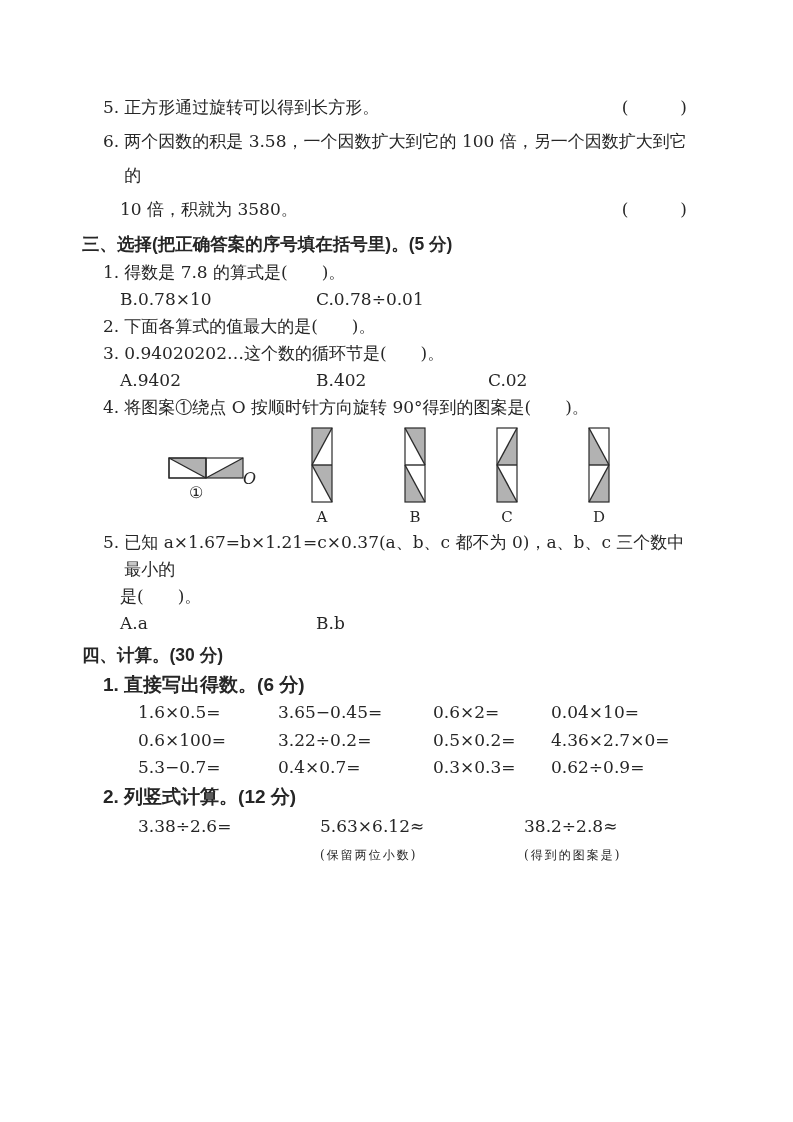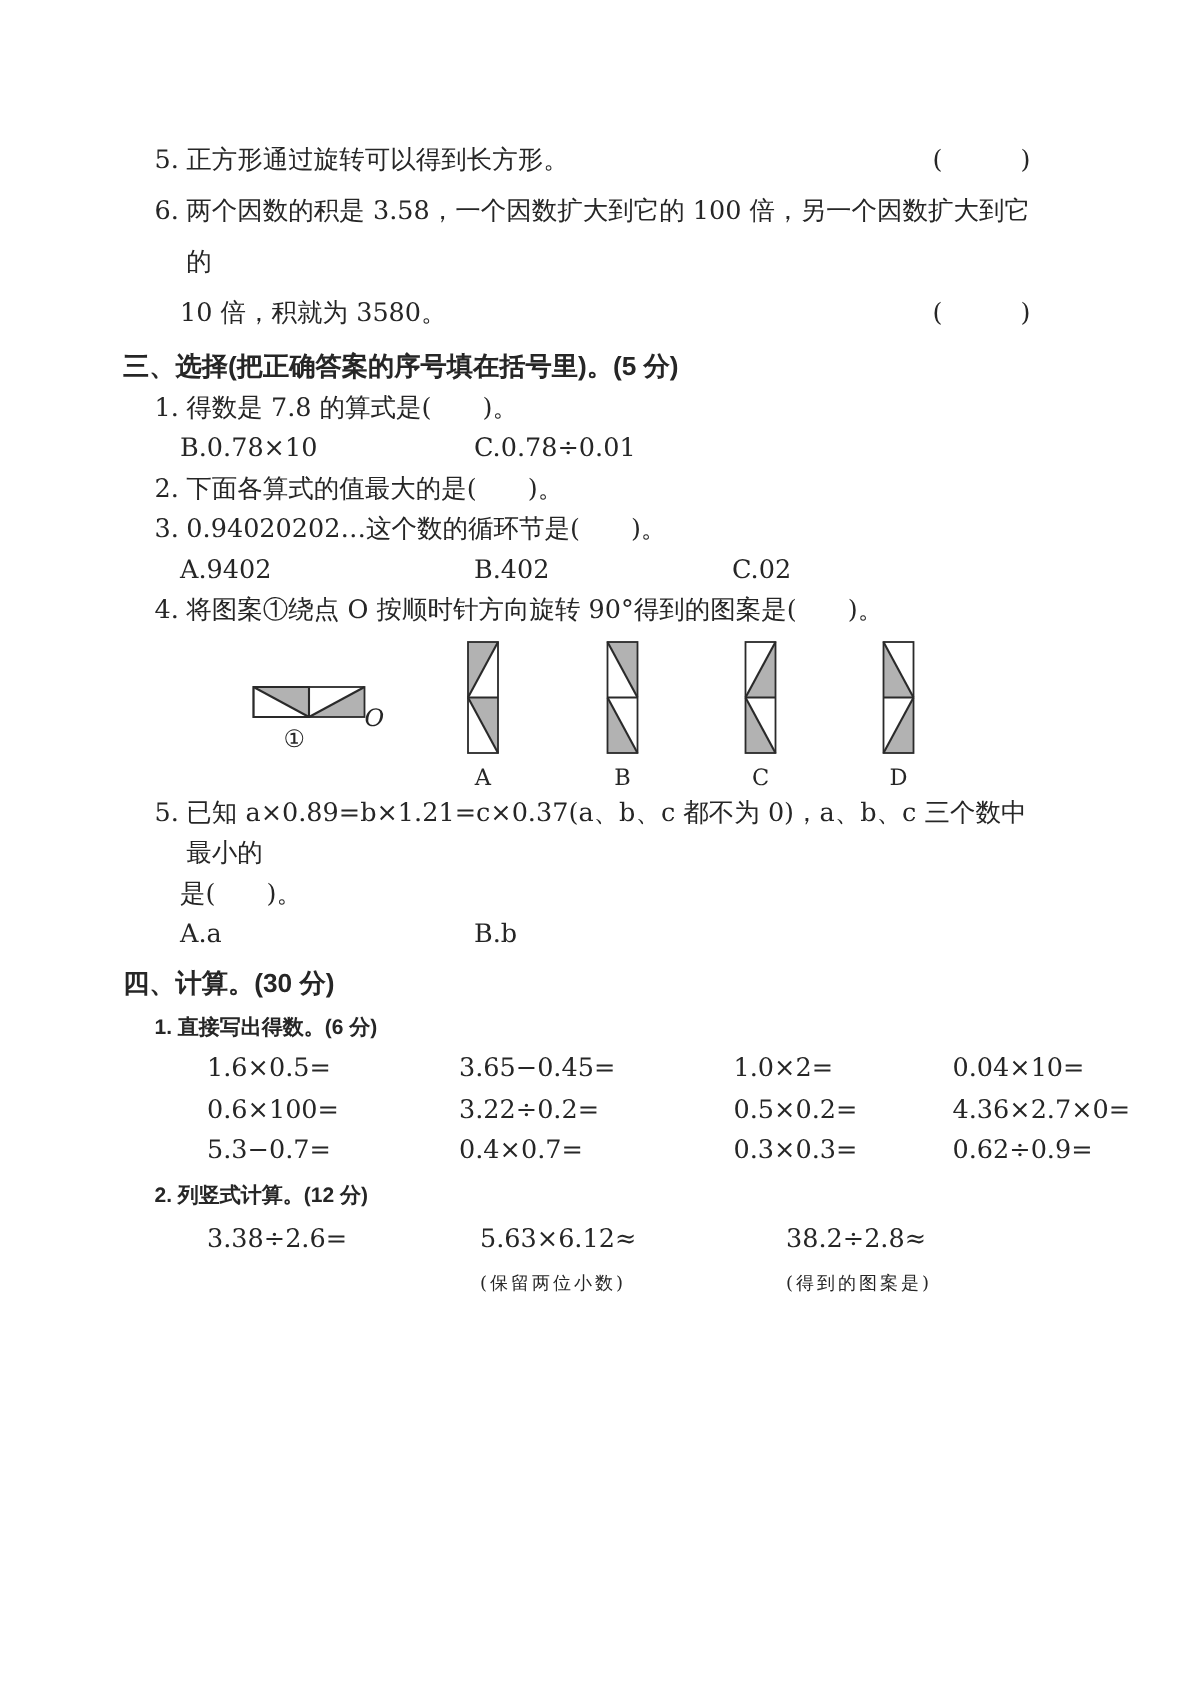--- a/index.html
+++ b/index.html
@@ -16,24 +16,24 @@
   .contline.judge{line-height:34px;justify-content:space-between;}
   .flex{display:flex;}
   .num{padding-right:5px;}
   .bracket{margin-left:auto;letter-spacing:6px;white-space:pre;}
   .heading{
     font-family:"Liberation Sans","DejaVu Sans",sans-serif;
     font-weight:700;font-size:17.5px;line-height:30px;margin-top:3px;
   }
   .subheading{
     font-family:"Liberation Sans","DejaVu Sans",sans-serif;
-    font-weight:700;font-size:14px;line-height:29px;padding-left:21px;
+    font-weight:700;font-size:19px;line-height:29px;padding-left:21px;
   }
   .opt-row{display:grid;grid-template-columns:196px 172px auto;padding-left:38px;line-height:27px;}
-  .calc-row{display:grid;grid-template-columns:140px 155px 118px auto;padding-left:56px;line-height:27.5px;gap:28px;}
+  .calc-row{display:grid;grid-template-columns:140px 155px 118px auto;padding-left:56px;line-height:27.5px;}
   .vert-grid{display:grid;grid-template-columns:182px 204px auto;padding-left:56px;line-height:27px;margin-top:2px;}
   .vert-note{font-size:12px;letter-spacing:2px;padding-top:2px;}
   
   .figure{position:relative;height:102px;margin-top:6px;}
   .fig-src{position:absolute;left:86px;top:30px;}
   .fig-o{position:absolute;left:161px;top:42px;font-style:italic;font-size:16px;}
   .fig-circ{position:absolute;left:107px;top:56px;font-size:16px;}
   .fig-opt{position:absolute;top:0;width:24px;text-align:center;}
   .fig-lab{font-size:15px;line-height:18px;margin-top:1px;font-family:"DejaVu Serif",serif;}
   svg .outline{fill:none;stroke:#2a2a2a;stroke-width:1.2;}
@@ -149,37 +149,37 @@
         <line x1="1" y1="38" x2="21" y2="38" class="mid"></line>
         <line x1="1" y1="1" x2="21" y2="38" class="mid" stroke-width="1"></line>
         <line x1="21" y1="38" x2="1" y2="75" class="mid" stroke-width="1"></line>
       </svg>
       <div class="fig-lab">D</div>
     </div>
   </div>
 
   <div class="qline flex">
     <span class="num">5.</span>
-    <span>已知 a×0.89=b×1.21=c×0.37(a、b、c 都不为 0)，a、b、c 三个数中最小的</span>
+    <span>已知 a×1.67=b×1.21=c×0.37(a、b、c 都不为 0)，a、b、c 三个数中最小的</span>
   </div>
   <div class="contline">
     <span>是(　　)。</span>
   </div>
   <div class="opt-row">
     <span>A.a</span>
     <span>B.b</span>
   </div>
 
   <div class="heading">四、计算。(30 分)</div>
   <div class="subheading">1. 直接写出得数。(6 分)</div>
 
   <div class="calc-row">
     <span>1.6×0.5=</span>
     <span>3.65−0.45=</span>
-    <span>1.0×2=</span>
+    <span>0.6×2=</span>
     <span>0.04×10=</span>
   </div>
   <div class="calc-row">
     <span>0.6×100=</span>
     <span>3.22÷0.2=</span>
     <span>0.5×0.2=</span>
     <span>4.36×2.7×0=</span>
   </div>
   <div class="calc-row">
     <span>5.3−0.7=</span>

